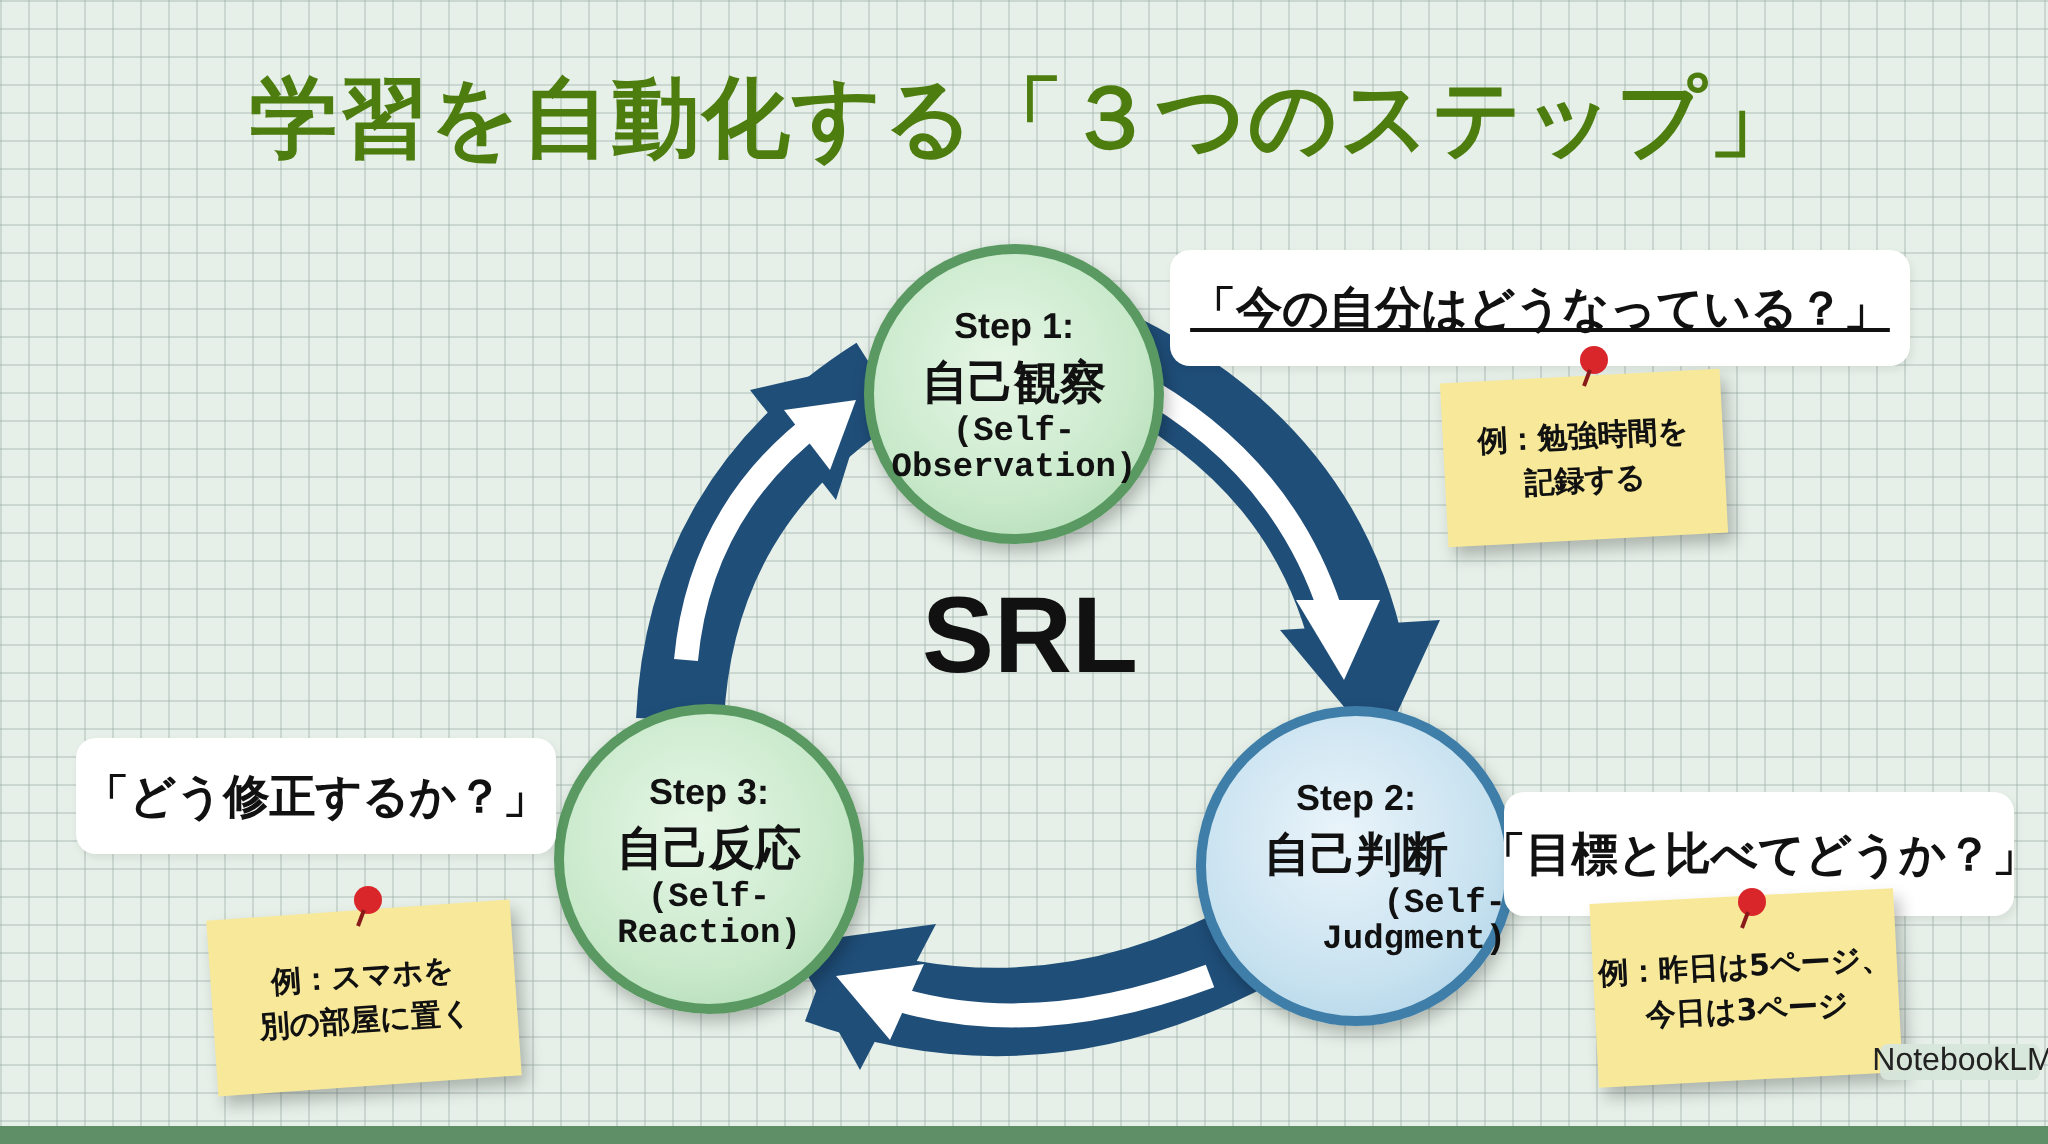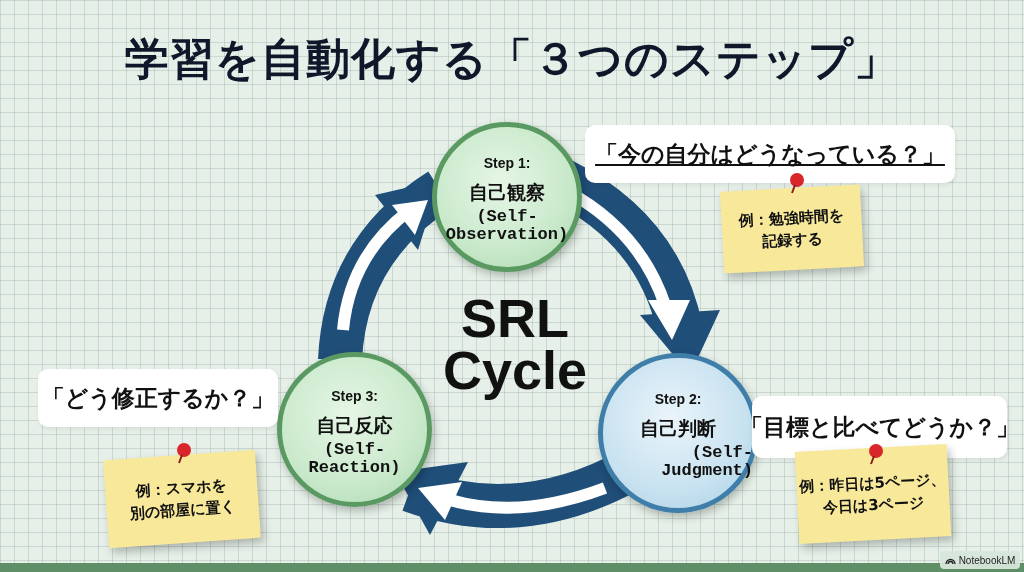--- a/index.html
+++ b/index.html
@@ -7,62 +7,62 @@
     width: 1024px; height: 572px; overflow: hidden; position: relative;
     font-family: "DejaVu Sans", sans-serif;
     background-color: #e6f0e8;
     background-image:
       linear-gradient(to right, rgba(150,170,165,0.35) 1px, transparent 1px),
       linear-gradient(to bottom, rgba(150,170,165,0.35) 1px, transparent 1px);
     background-size: 14px 14px;
   }
   .title {
     position: absolute; left: 0; top: 30px; width: 1024px; text-align: center;
-    font-size: 44px; font-weight: bold; color: #0f172a; letter-spacing: 1px;
+    font-size: 44px; font-weight: bold; color: #4d7c0f; letter-spacing: 1px;
   }
   svg.cycle { position: absolute; left: 0; top: 0; }
   .circle {
     position: absolute; border-radius: 50%;
     display: flex; flex-direction: column; align-items: center; justify-content: center;
     text-align: center; box-shadow: 2px 4px 8px rgba(0,0,0,0.25);
   }
   .circle.green {
     background: radial-gradient(circle at 45% 40%, #e6f6e6 0%, #c9e9cb 60%, #a9d7ad 100%);
     border: 5px solid #5a9a62;
   }
   .circle.blue {
     background: radial-gradient(circle at 45% 40%, #eaf4fa 0%, #c8e2f0 60%, #a5cde3 100%);
     border: 5px solid #3f7ea8;
   }
-  .step-num { font-family: "Liberation Sans", sans-serif; font-weight: bold; font-size: 14px; color: #111; line-height: 26px; }
-  .step-jp { font-size: 19px; color: #111; line-height: 32px; font-weight: bold; }
+  .step-num { font-family: "Liberation Sans", sans-serif; font-weight: bold; font-size: 18px; color: #111; line-height: 26px; }
+  .step-jp { font-size: 23px; color: #111; line-height: 32px; font-weight: bold; }
   .step-en { font-family: Liberation Mono, monospace; font-weight: bold; font-size: 17px; color: #111; line-height: 18px; }
   .center-label {
     position: absolute; left: 430px; top: 292px; width: 170px; text-align: center;
     font-family: "Liberation Sans", sans-serif; font-weight: bold; font-size: 54px; line-height: 52px; color: #111;
   }
   .bubble {
     position: absolute; background: #fff; border-radius: 10px;
     font-size: 23px; font-weight: bold; color: #111;
     display: flex; align-items: center; justify-content: center; white-space: nowrap;
     box-shadow: 1px 2px 4px rgba(0,0,0,0.08);
   }
   .note {
     position: absolute; background: #f8e99a;
     font-size: 15px; font-weight: bold; color: #111; text-align: center; line-height: 22px;
     display: flex; align-items: center; justify-content: center; flex-direction: column;
     box-shadow: 3px 5px 8px rgba(0,0,0,0.25);
   }
   .pin { position: absolute; width: 18px; height: 22px; }
   .footer-bar { position: absolute; left: 0; top: 563px; width: 1024px; height: 9px; background: #5e8f66; }
   .badge {
-    position: absolute; left: 940px; top: 551px; width: 80px; height: 18px;
+    position: absolute; left: 940px; top: 522px; width: 80px; height: 18px;
     background: rgba(215,230,218,0.95); border-radius: 4px;
     display: flex; align-items: center; justify-content: center; gap: 3px;
-    font-family: "Liberation Sans", sans-serif; font-size: 10px; color: #222;
+    font-family: "Liberation Sans", sans-serif; font-size: 16px; color: #222;
   }
 </style>
 </head>
 <body>
 
 <div class="title">学習を自動化する「３つのステップ」</div>
 
 <svg class="cycle" width="1024" height="572" viewBox="0 0 1024 572">
 
   <g>
@@ -82,21 +82,20 @@
   <g>
     <path d="M340,360 Q345,250 440,190" fill="none" stroke="#1f4e79" stroke-width="44"></path>
     <polygon points="375,195 440,180 418,250" fill="#1f4e79"></polygon>
     <path d="M343,330 Q350,255 410,210" fill="none" stroke="#fff" stroke-width="12"></path>
     <polygon points="392,205 428,200 415,235" fill="#fff"></polygon>
   </g>
 </svg>
 
 <div class="center-label">
   <div>SRL</div>
-  <div>Cycle</div>
 </div>
 
 <div class="circle green" style="left:432px; top:122px; width:140px; height:140px;">
   <div class="step-num">Step 1:</div>
   <div class="step-jp">自己観察</div>
   <div class="step-en">(Self-Observation)</div>
 </div>
 
 <div class="circle blue" style="left:598px; top:353px; width:150px; height:150px;text-align:right;">
   <div class="step-num">Step 2:</div>

